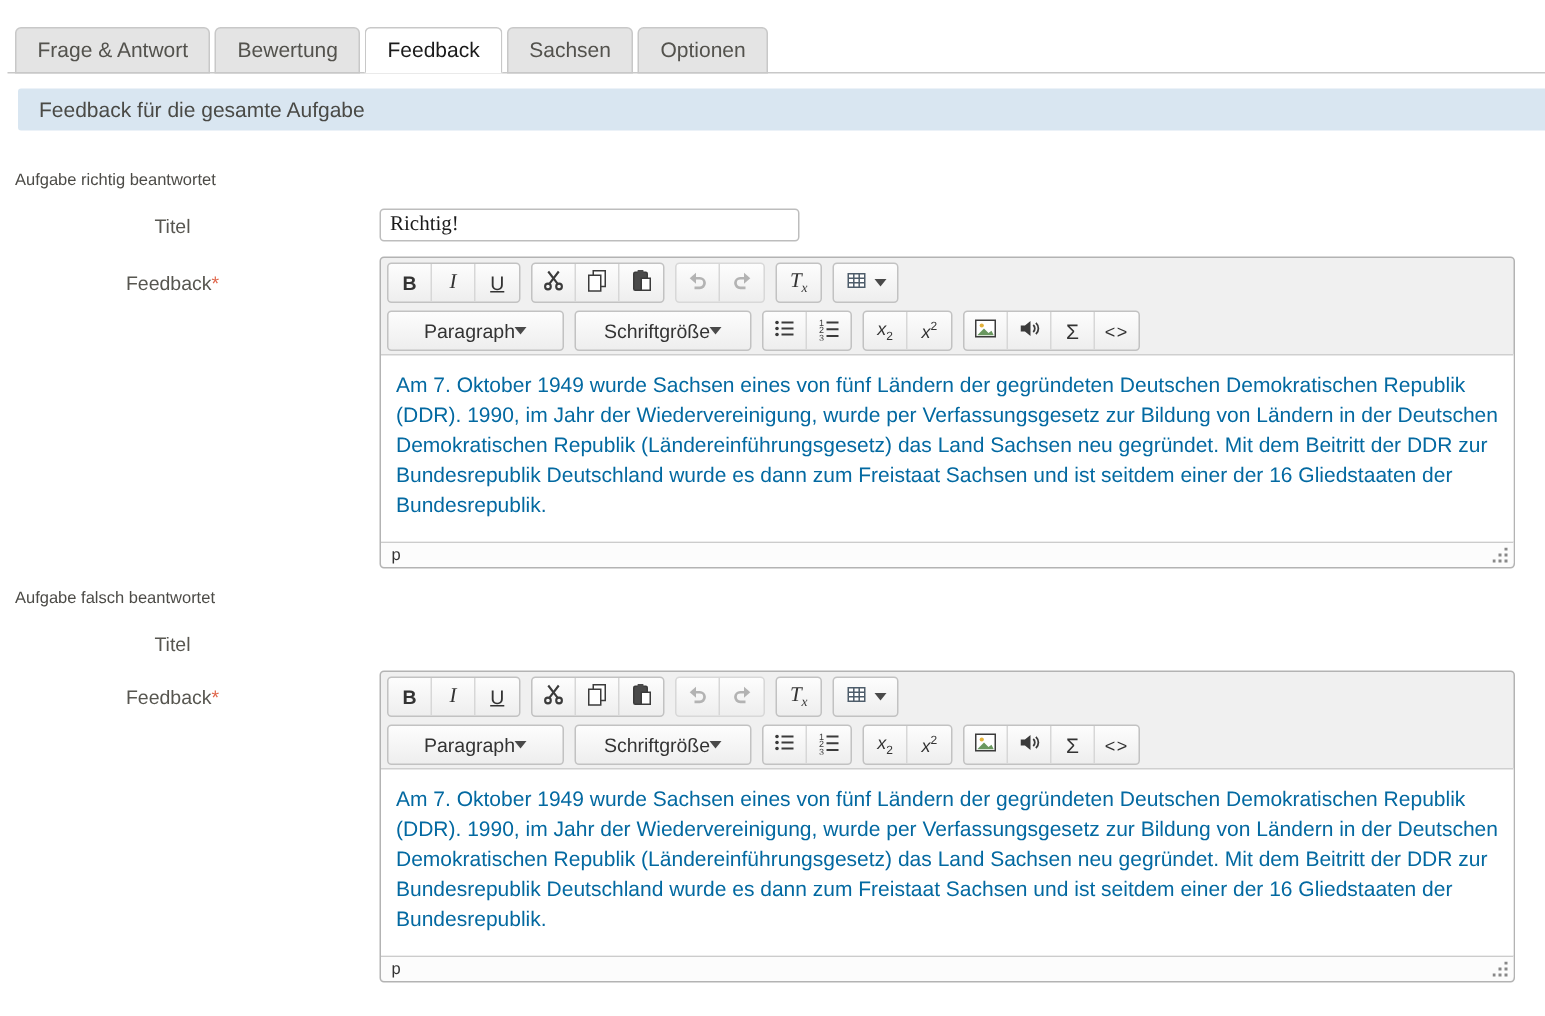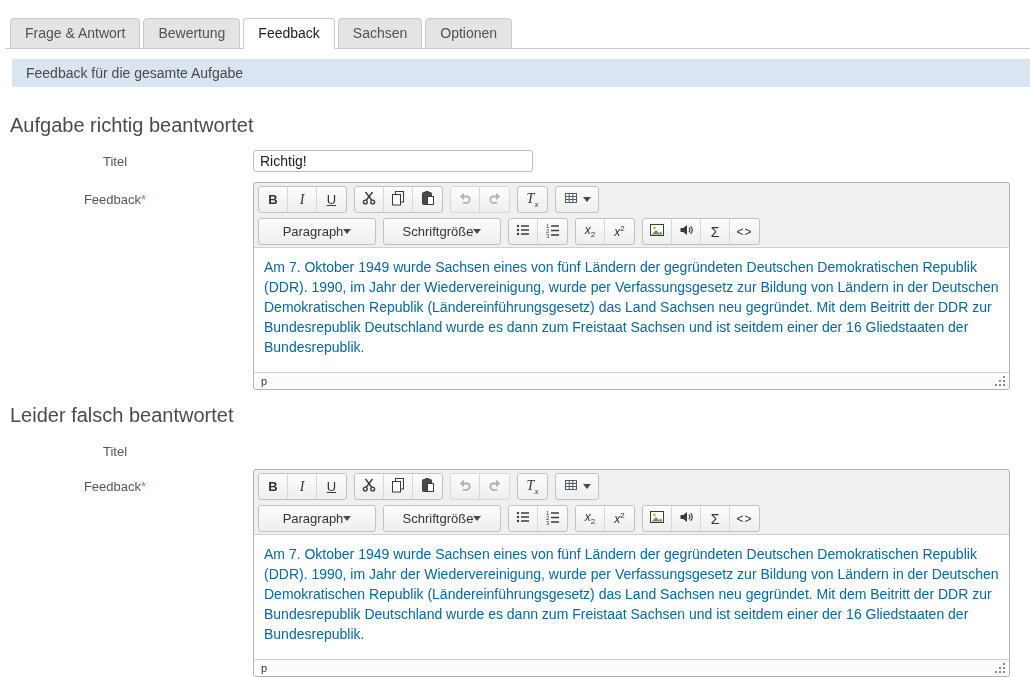--- a/index.html
+++ b/index.html
@@ -36,36 +36,36 @@
     margin: 10px 0 0 12px;
     height: 28px; line-height: 28px;
     background: #d9e6f1;
     border-radius: 2px 0 0 2px;
     padding-left: 14px;
     font-size: 14px; color: #4a4a46;
   }
 
   
   .section-heading {
-    font-size: 20px; color: #4c4b47;
+    font-size: 11px; color: #4c4b47;
     margin: 27px 0 13px 10px; font-weight: 400;
   }
   .section-heading.later { margin-top: 14px; }
   .form-row { display: flex; margin-bottom: 10px; }
   .form-label {
     width: 230px; text-align: center; flex: 0 0 230px;
     font-size: 13px; color: #575650; padding-top: 4px;
   }
   .form-label.for-editor { padding-top: 10px; }
   .required { color: #e0674c; }
   .form-control { margin-left: 23px; }
   .text-input {
     width: 280px; height: 22px;
     border: 1px solid #bdbdbd; border-radius: 3px;
-    font-family: Liberation Sans, sans-serif;
+    font-family: Liberation Serif, serif;
     font-size: 14px; color: #1a1a1a;
     padding: 10px 6px; outline: none; background: #fff;
   }
 
   
   .editor {
     width: 757px;
     border: 1px solid #b3b3b3; border-radius: 3px;
     background: #f0f0f0;
   }
@@ -297,21 +297,21 @@
                 </svg>
               </span>
           </div>
 
         </div>
       </div>
     </div>
   </div>
 
   <div>
-    <h3 class="section-heading later">Leider falsch beantwortet</h3>
+    <h3 class="section-heading later">Aufgabe falsch beantwortet</h3>
 
     <div class="form-row">
       <div class="form-label">Titel</div>
     </div>
 
     <div class="form-row">
       <div class="form-label for-editor">
         <span>Feedback</span><span class="required">*</span>
       </div>
       <div class="form-control">

